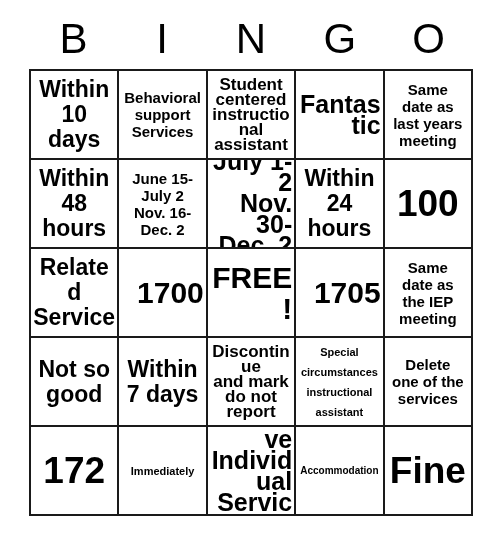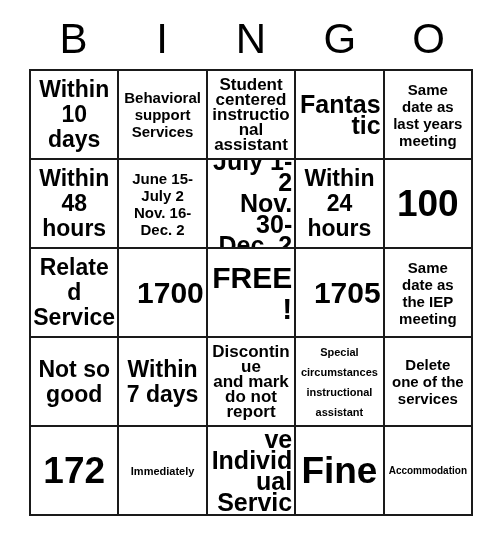--- a/index.html
+++ b/index.html
@@ -207,22 +207,22 @@
           <span class="cell-text">172</span>
         </div>
       <div class="cell fs-xxs">
           <span class="cell-text">Immediately</span>
         </div>
       <div class="cell fs-md">
           <span class="cell-text">Intensive
 Individual
 Services</span>
         </div>
+      <div class="cell fs-min">
+          <span class="cell-text">Accommodation</span>
+        </div>
       <div class="cell fs-xxl">
           <span class="cell-text">Fine</span>
         </div>
-      <div class="cell fs-min">
-          <span class="cell-text">Accommodation</span>
-        </div>
     </div>
 
   </div>
 </div>
 
 </body></html>

